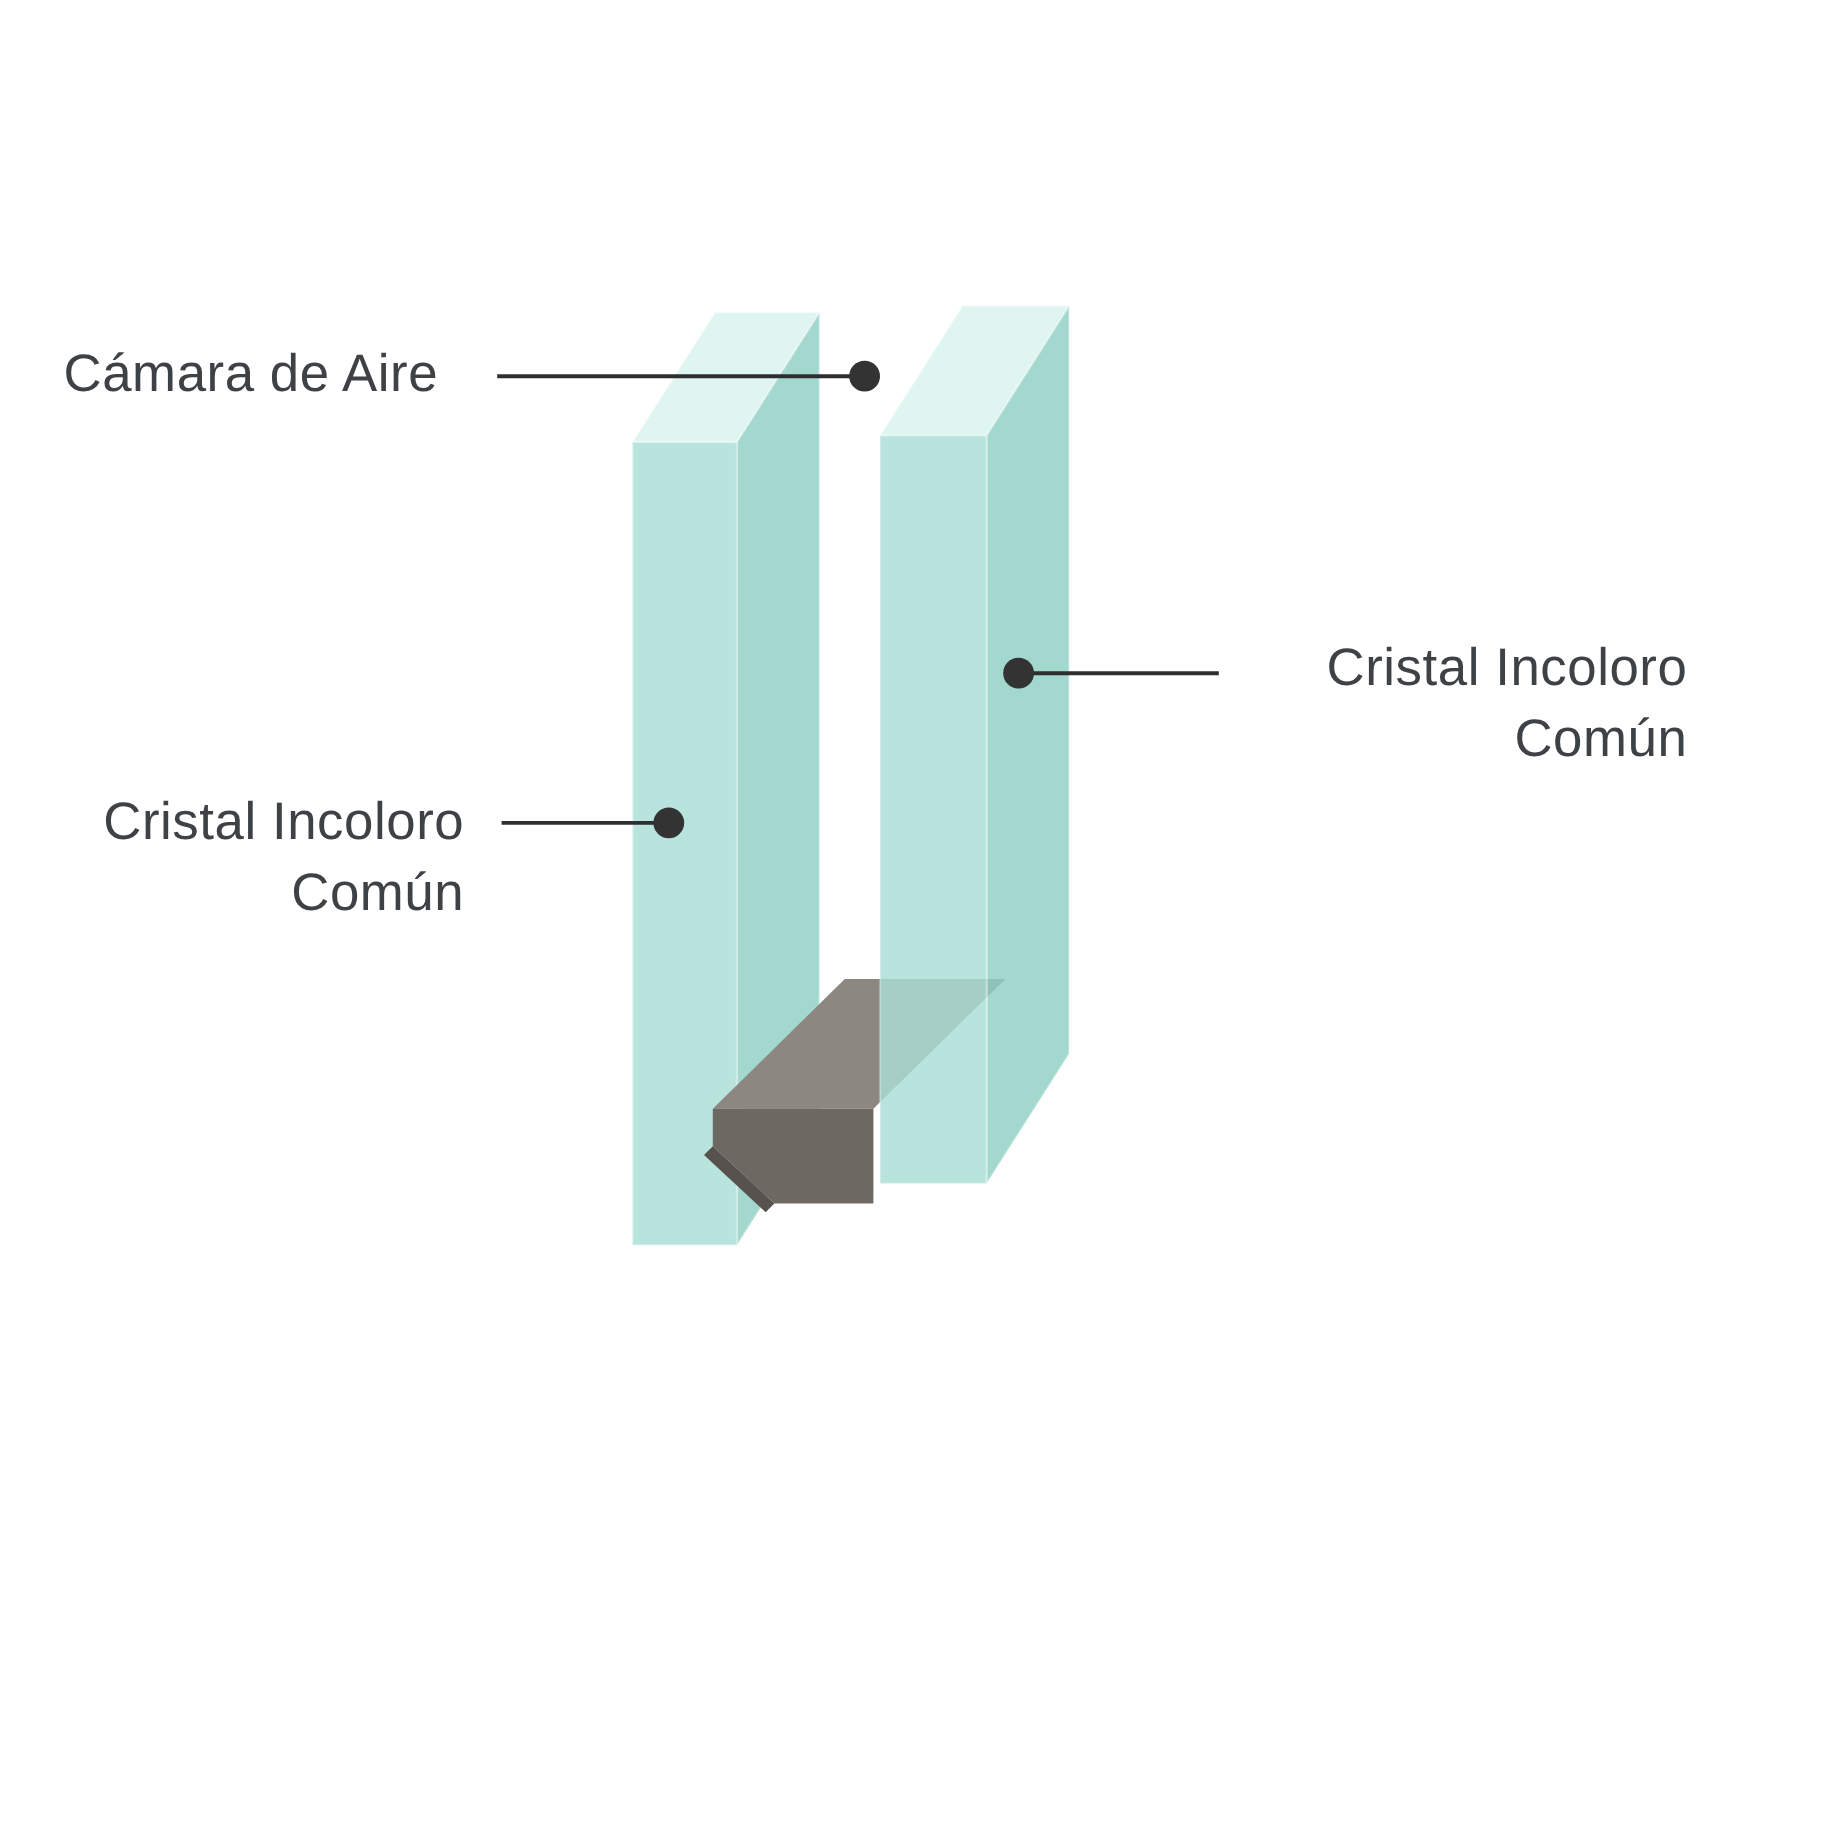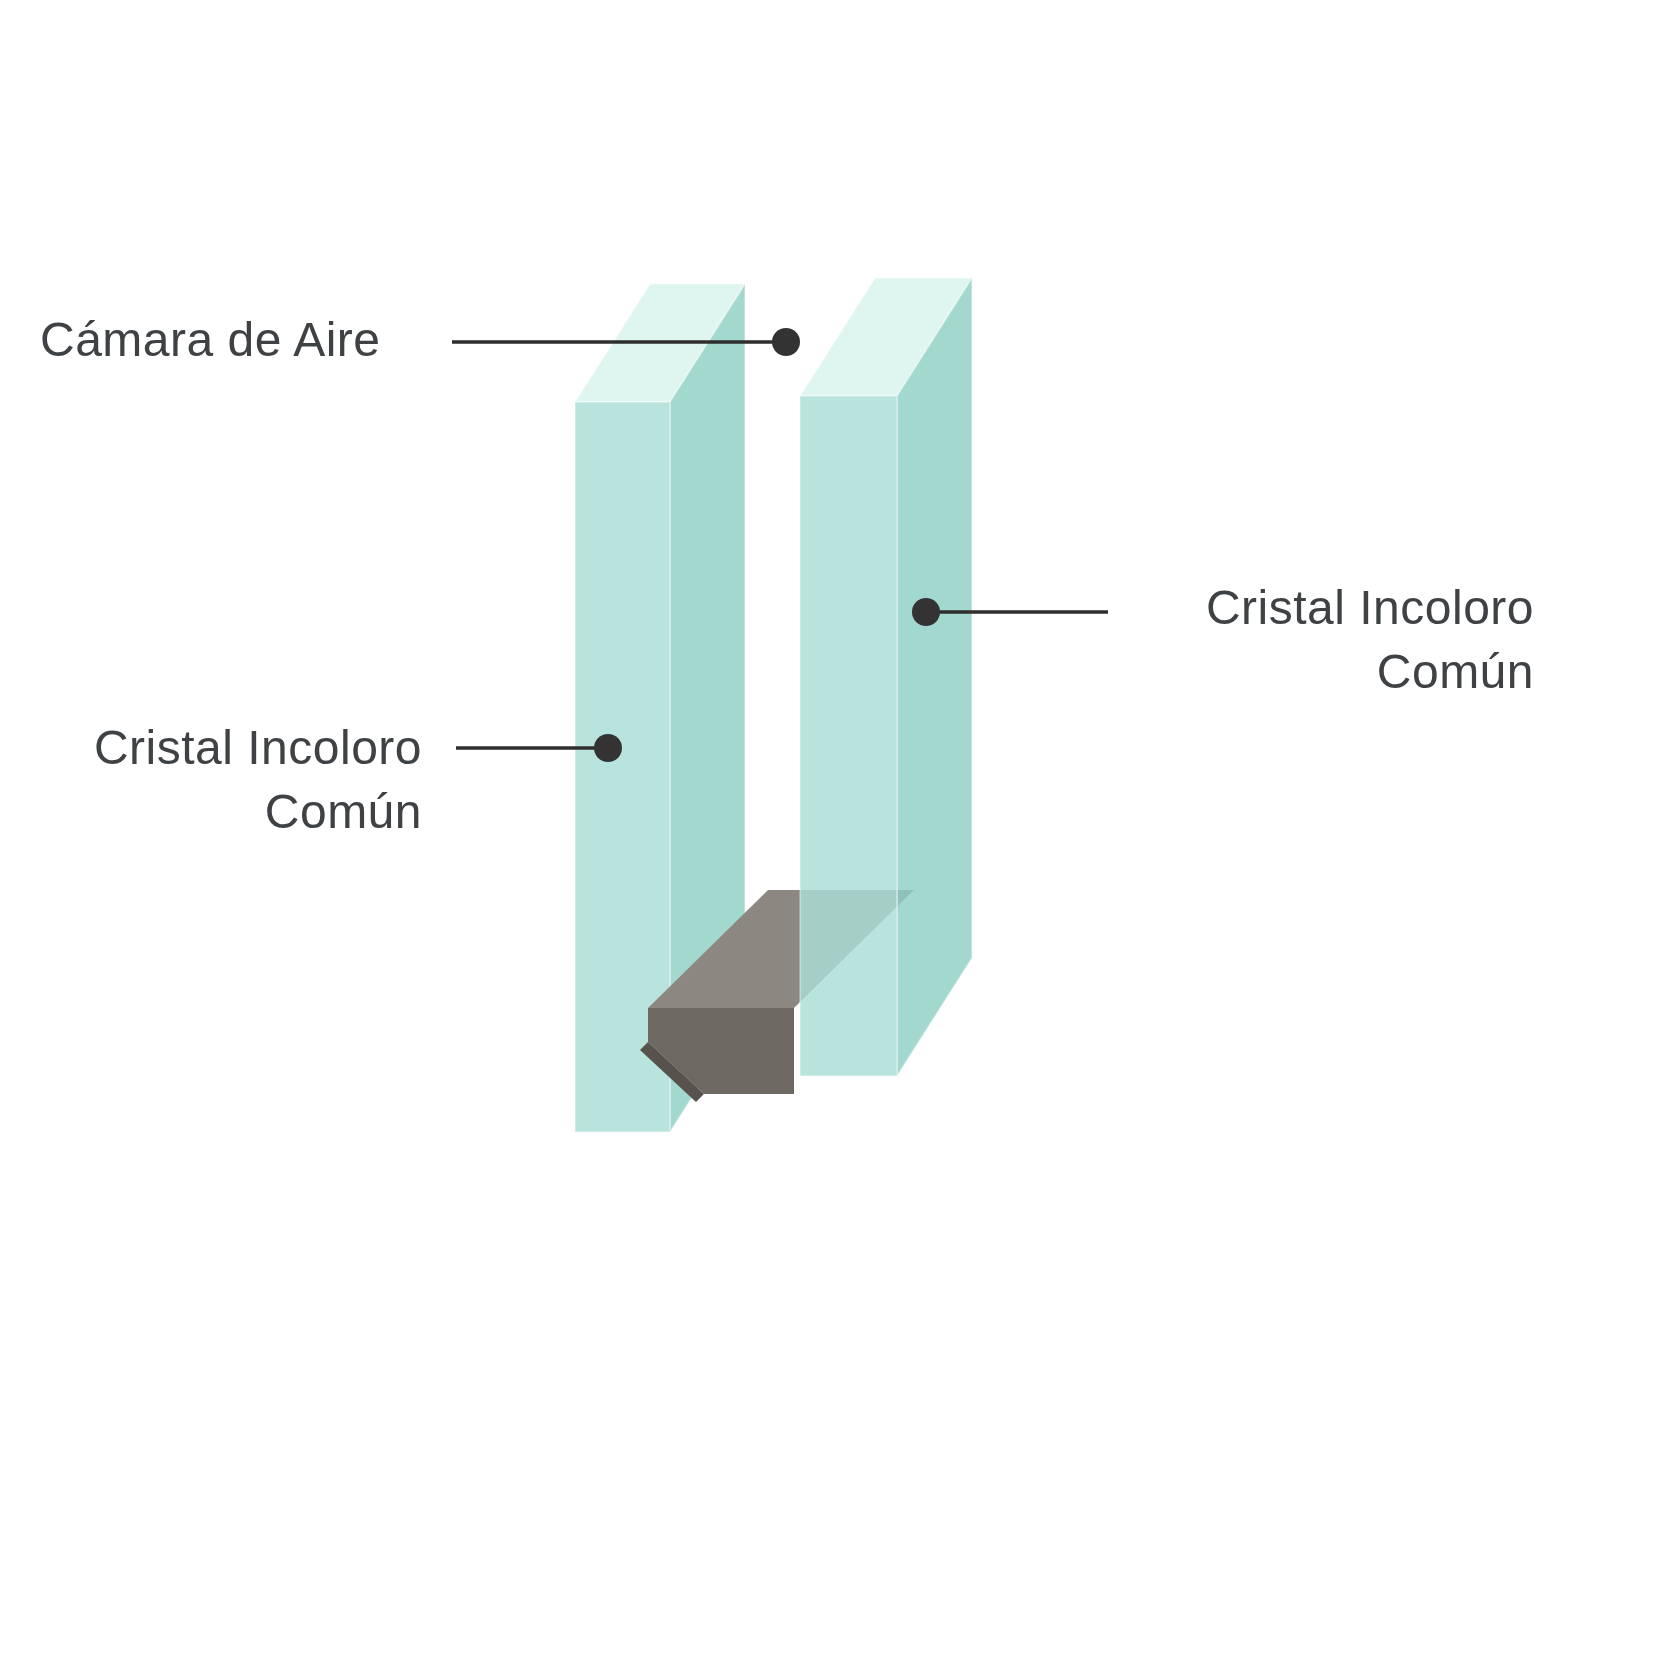--- a/index.html
+++ b/index.html
@@ -24,24 +24,24 @@
   }
   .label {
     position: absolute;
     font-size: 48px;
     line-height: 1.34;
     color: #3f4245;
     letter-spacing: 0.5px;
     white-space: nowrap;
   }
   .label-air {
-    left: 40px;
+    left: 28px;
     top: 308px;
     width: 400px;
-    text-align: left;
+    text-align: center;
   }
   .label-right-glass {
     right: 130px;
     top: 576px;
     width: 460px;
     text-align: right;
   }
   .label-left-glass {
     right: 1242px;
     top: 716px;

